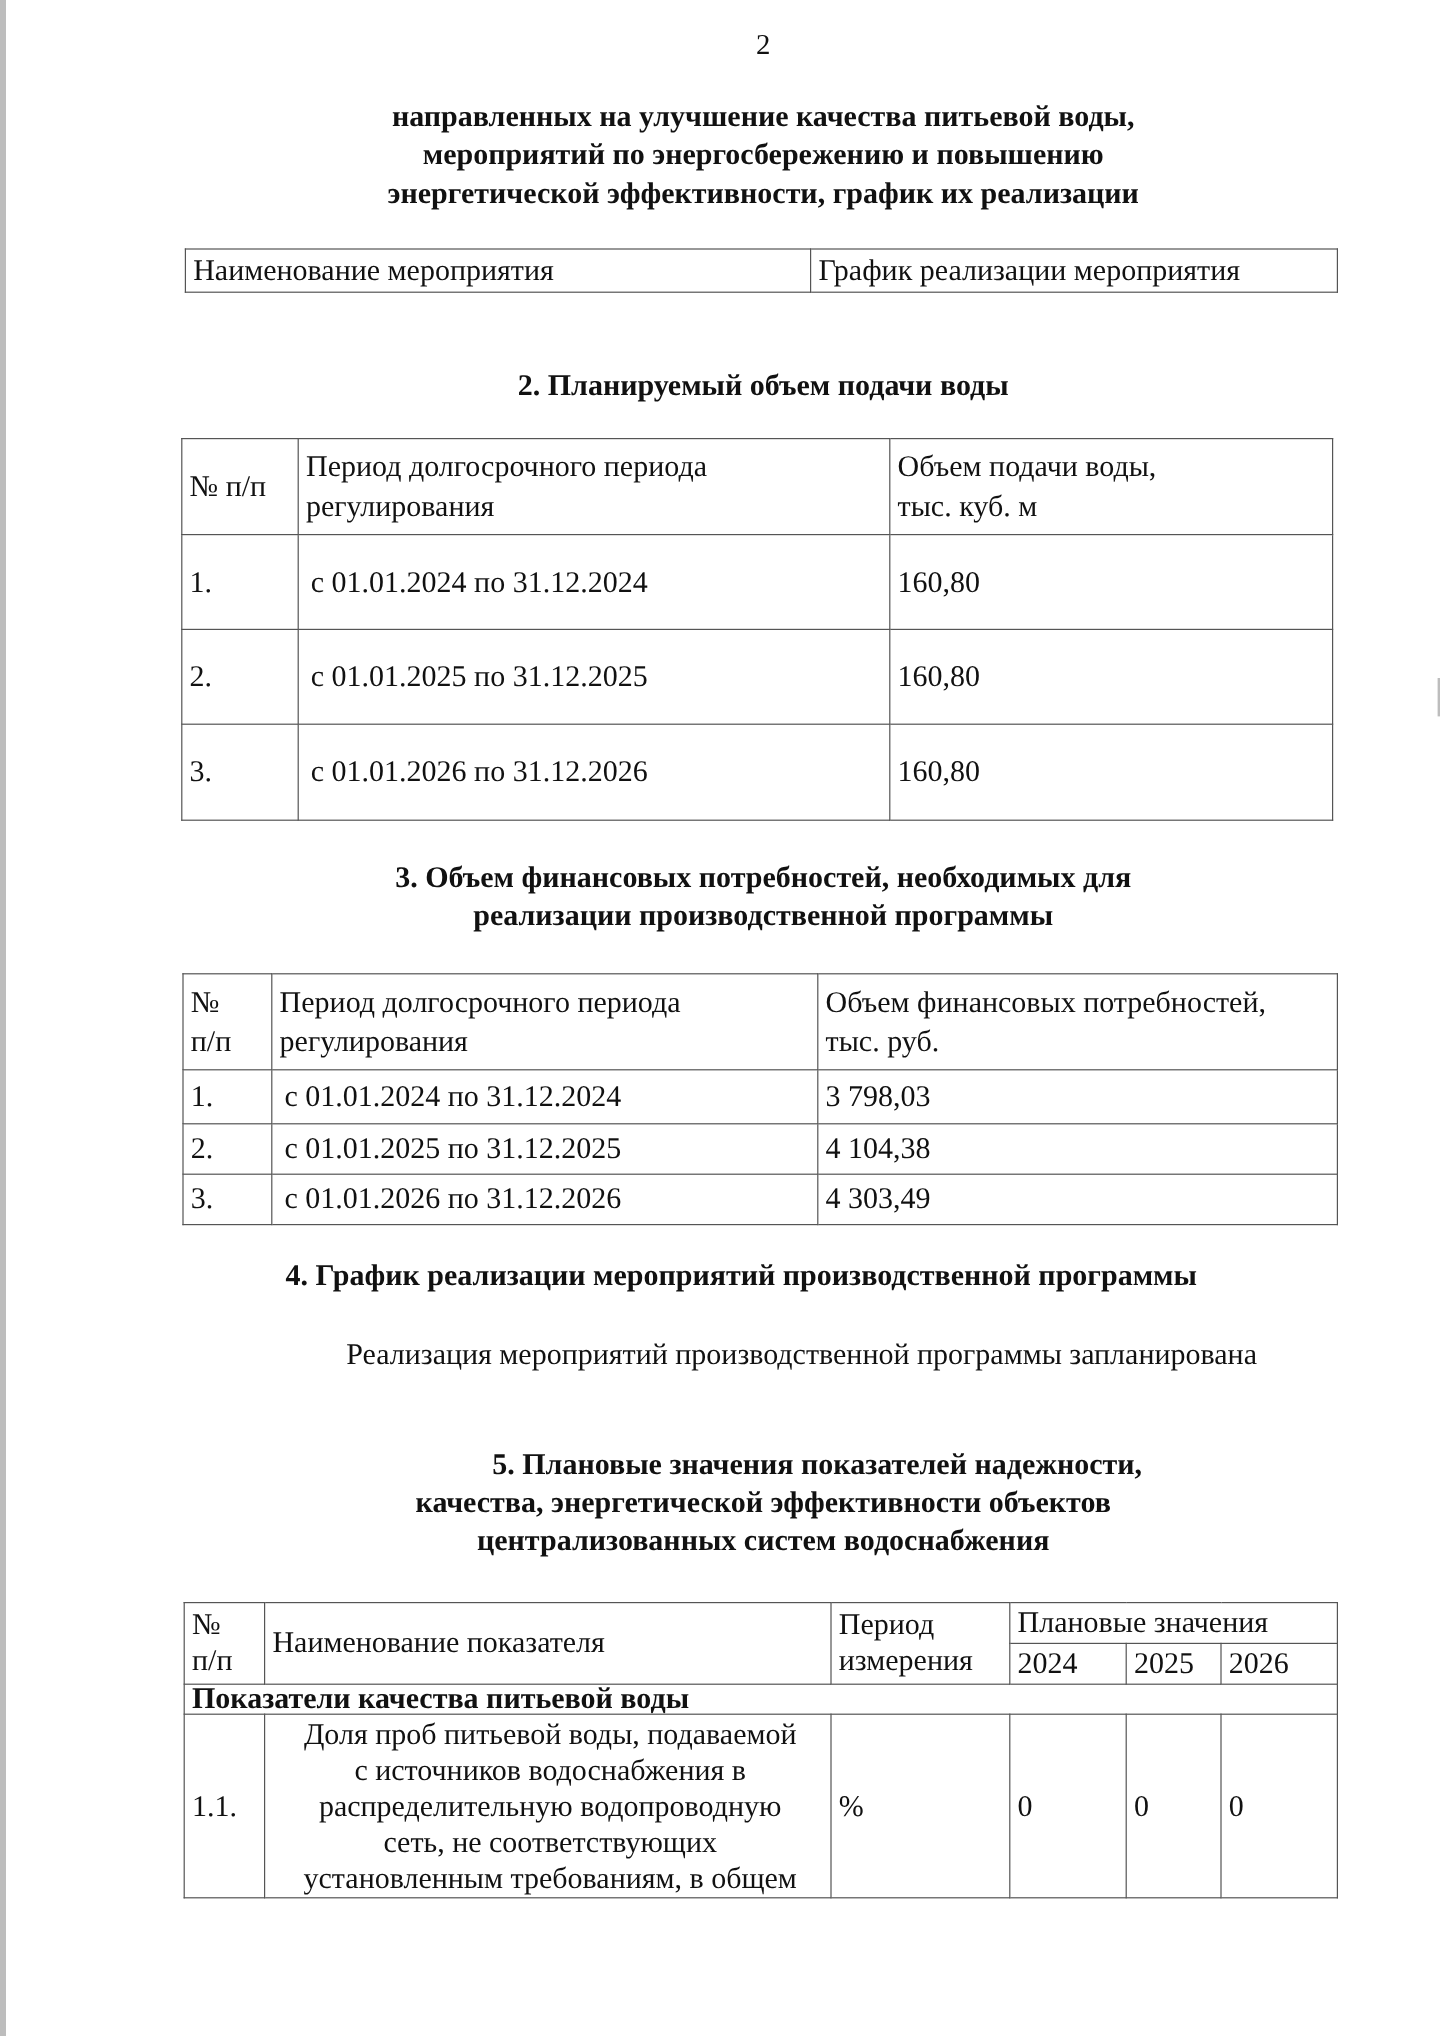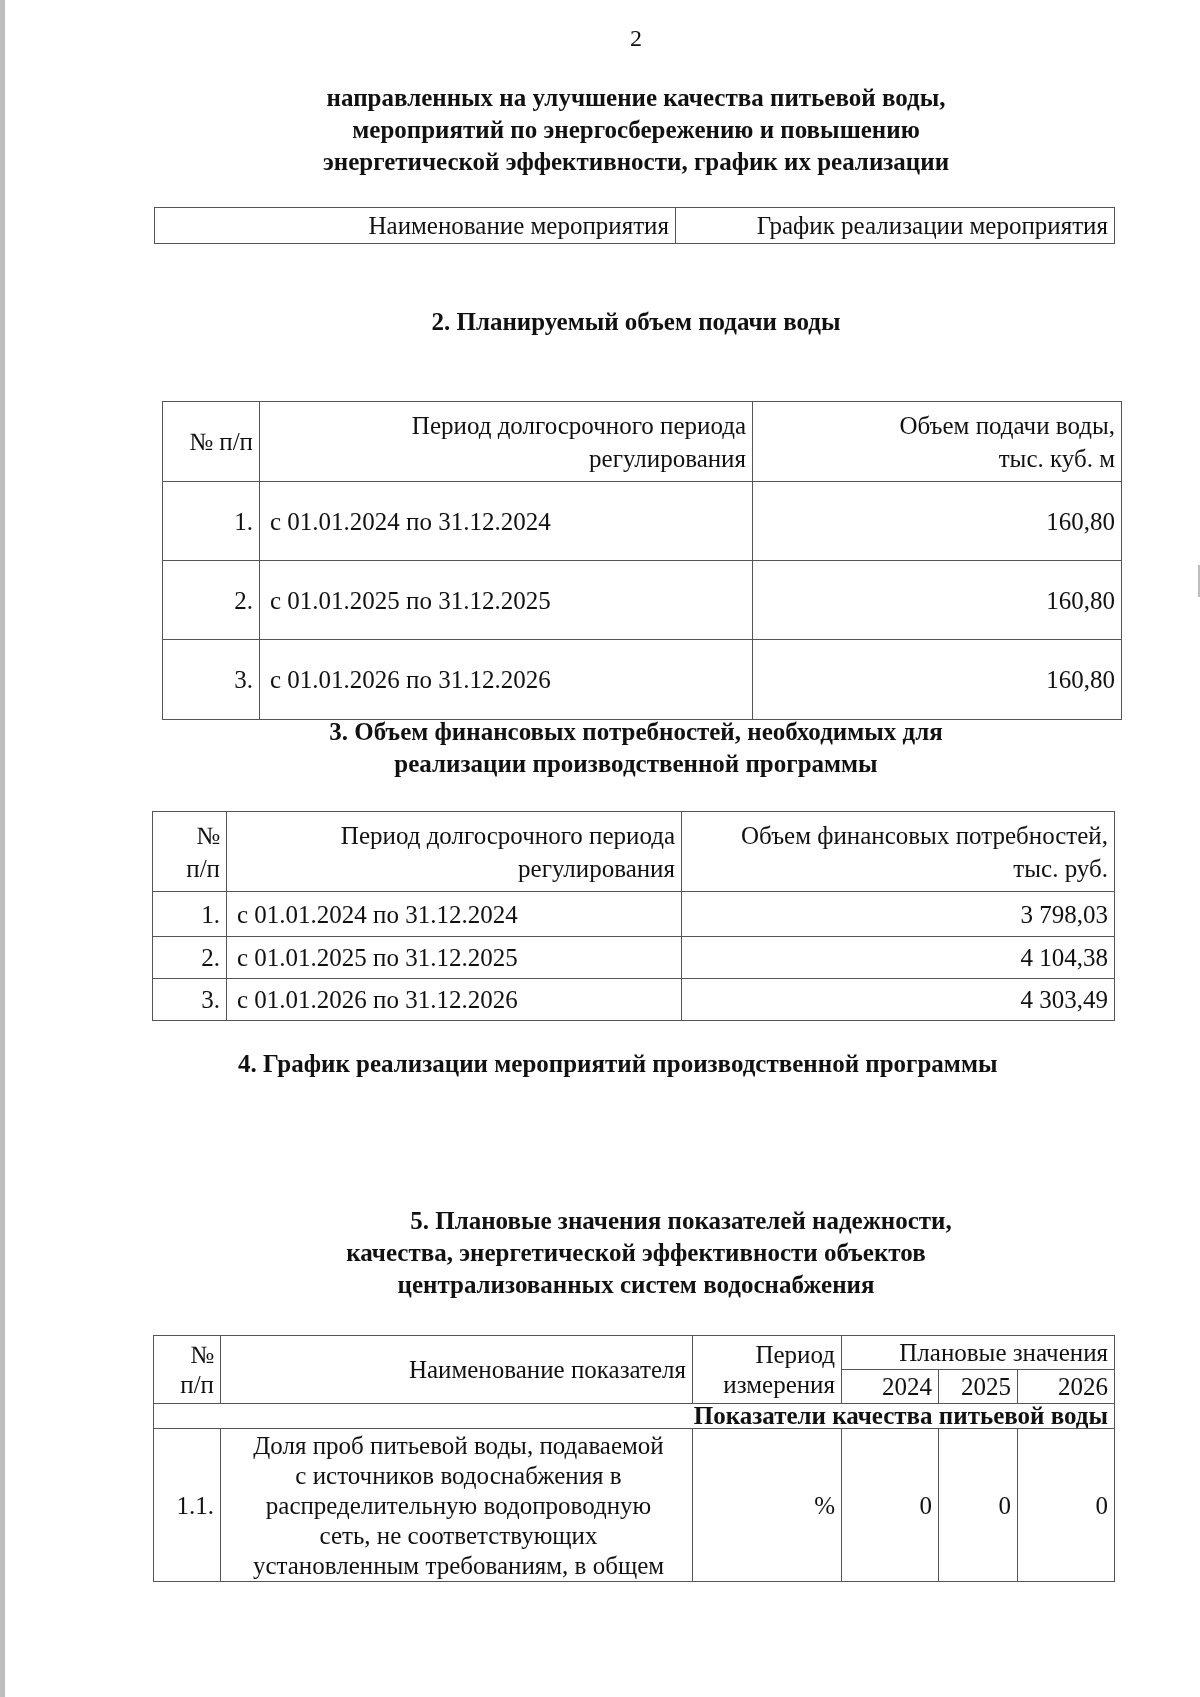--- a/index.html
+++ b/index.html
@@ -24,21 +24,21 @@
   }
   .heading div { white-space: nowrap; }
   .body-text { font-size: 25px; line-height: 35px; text-align: center; white-space: nowrap; }
 
   table.doc {
     position: absolute; border-collapse: collapse; table-layout: fixed;
     font-size: 25px; line-height: 33px;
   }
   table.doc td, table.doc th {
     border: 1.6px solid #555555; padding: 0 6px; font-weight: normal;
-    text-align: right; vertical-align: middle; overflow: hidden;
+    text-align: left; vertical-align: middle; overflow: hidden;
   }
   table.doc td.left { text-align: left; padding-left: 10px; }
   table.doc td.section { font-weight: bold; }
   .desc-lines div { white-space: nowrap; text-align: center; line-height: 30px; }
 </style>
 </head>
 <body>
 
 <div class="scan-strip-left"></div>
 <div class="scan-mark-right"></div>
@@ -59,21 +59,21 @@
   <tbody>
       <tr style="height:36px;">
     <td>Наименование мероприятия</td>
     <td>График реализации мероприятия</td>
   </tr>
 </tbody>
   </table>
 
 <div class="abs heading" style="left:0; width:1272px; top:306px;">2. Планируемый объем подачи воды</div>
 
-<table class="doc" style="left:162px; top:365px; width:959px;margin-top:36px;">
+<table class="doc" style="left:151px; top:365px; width:959px;">
   <colgroup>
       <col style="width:97px">
       <col style="width:493px">
       <col style="width:369px">
     </colgroup>
   <tbody>
       <tr style="height:80px;">
     <td>№ п/п</td>
     <td>
       <div>Период долгосрочного периода</div>
@@ -142,20 +142,21 @@
     <td>3.</td>
     <td class="left">с 01.01.2026 по 31.12.2026</td>
     <td>4 303,49</td>
   </tr>
 </tbody>
   </table>
 
 <div class="abs heading" style="left:238px; top:1048px; white-space:nowrap; text-align:right;">4. График реализации мероприятий производственной программы</div>
 
 <div class="abs body-text" style="left:238px; width:860px; top:1112px;">
+  <div>Реализация мероприятий производственной программы запланирована</div>
 </div>
 
 <div class="abs heading" style="left:0; width:1272px; top:1205px;">
   <div style="padding-left:90px;">5. Плановые значения показателей надежности,</div>
   <div>качества, энергетической эффективности объектов</div>
   <div>централизованных систем водоснабжения</div>
 </div>
 
 <table class="doc" style="left:153px; top:1335px; width:961px;">
   <colgroup>

